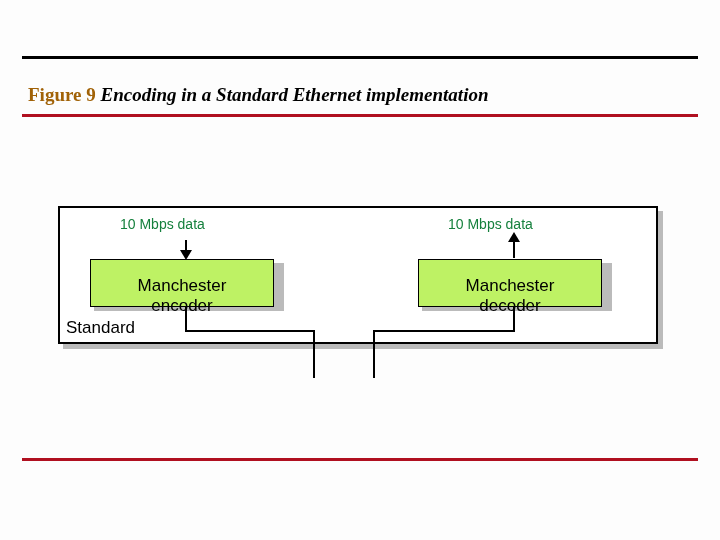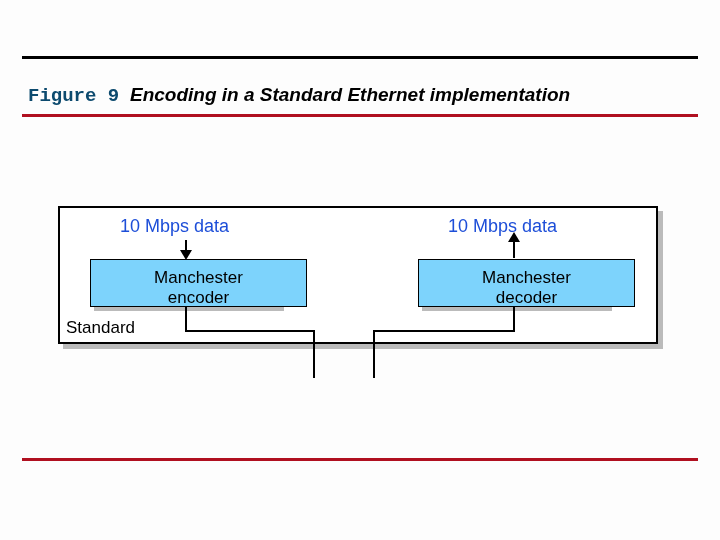--- a/index.html
+++ b/index.html
@@ -18,30 +18,30 @@
     height: 3px;
     background: #000;
   }
   .title-row {
     position: absolute;
     left: 28px;
     top: 84px;
     font-size: 19px;
   }
   .fig-label {
-    color: #0c4a6e;
+    color: #a16207;
     font-weight: bold;
-    font-family: Liberation Mono, monospace;
+    font-family: Liberation Serif, serif;
   }
   .fig-caption {
     color: #000;
     font-style: italic;
     font-weight: bold;
-    font-family: Liberation Sans, sans-serif;
-    margin-left: 6px;
+    font-family: Liberation Serif, serif;
+    margin-left: 0;
   }
   .red-rule {
     position: absolute;
     left: 22px;
     right: 22px;
     top: 114px;
     height: 3px;
     background: #b01020;
   }
   .bottom-red-rule {
@@ -77,22 +77,22 @@
     left: 5px;
     top: 21px;
     width: 600px;
     height: 138px;
     background: #bbb;
     z-index: -1;
   }
 
   .data-label {
     position: absolute;
-    font-size: 18px;
-    color: #1d4ed8;
+    font-size: 14px;
+    color: #15803d;
   }
   .data-left { left: 62px; top: 26px; }
   .data-right { left: 390px; top: 26px; }
 
   
   .arrow-down {
     position: absolute;
     left: 127px;
     top: 50px;
     width: 2px;
@@ -121,28 +121,28 @@
     position: absolute;
     left: -5px;
     top: -8px;
     border-left: 6px solid transparent;
     border-right: 6px solid transparent;
     border-bottom: 10px solid #000;
   }
 
   .enc-box {
     position: absolute;
-    width: 217px;
+    width: 184px;
     height: 48px;
     border: 1.5px solid #000;
-    background: #7dd3fc;
+    background: #bef264;
     text-align: center;
     font-size: 17px;
     line-height: 1.15;
-    padding-top: 8px;
+    padding-top: 16px;
   }
   .enc-shadow {
     position: absolute;
     width: 190px;
     height: 48px;
     background: #bbb;
   }
   .enc-left-sh { left: 36px; top: 73px; }
   .enc-left   { left: 32px; top: 69px; }
   .enc-right-sh { left: 364px; top: 73px; }

